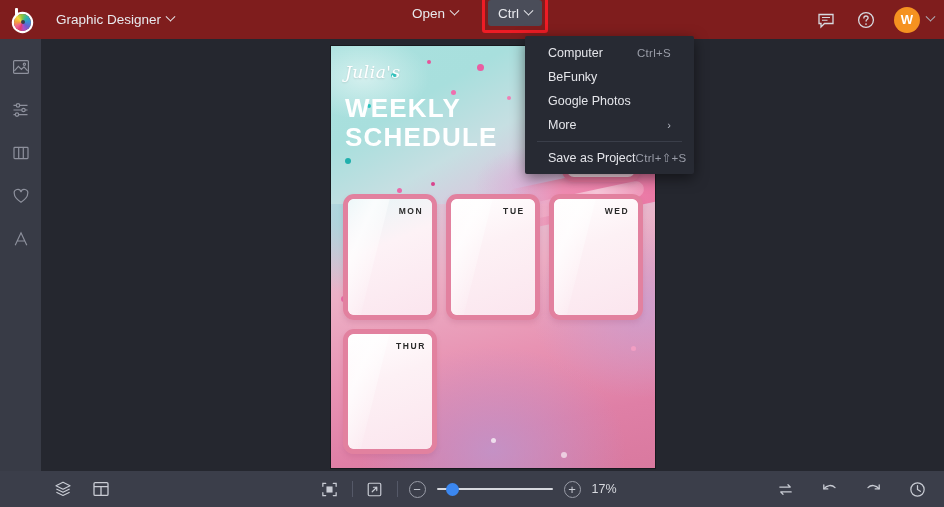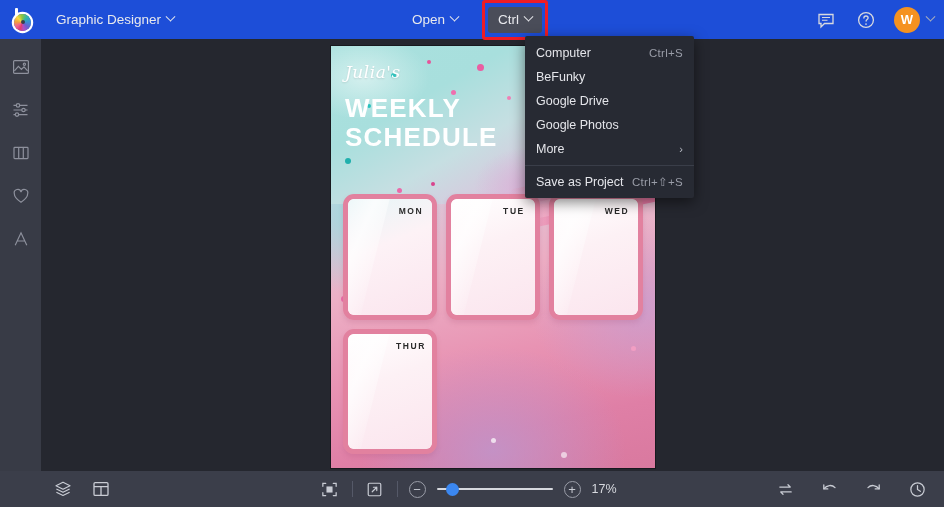--- a/index.html
+++ b/index.html
@@ -8,21 +8,21 @@
     overflow: hidden;
     background: #2c2f3a;
     font-family: "Liberation Sans", sans-serif;
     -webkit-font-smoothing: antialiased;
   }
   #app { position: relative; width: 944px; height: 507px; }
 
   
   #header {
     position: absolute; left: 0; top: 0; width: 944px; height: 39px;
-    background: #1d4ed8;
+    background: #7f1d1d;
     display: flex; align-items: center;
     z-index: 40;
   }
   .hdr-left { display: flex; align-items: center; height: 39px; padding-left: 8px; }
   .logo-wrap {
     width: 30px; height: 30px; position: relative;
     display: flex; align-items: center; justify-content: center;
   }
   .logo-stem {
     position: absolute; left: 7px; top: 3px; width: 2.5px; height: 11px;
@@ -45,21 +45,21 @@
   .hdr-btn {
     height: 26px; display: flex; align-items: center; gap: 6px;
     padding: 0 10px; margin-left: 8px;
     color: #e8e9ed; font-size: 13.5px;
     border-radius: 3px; cursor: pointer; white-space: nowrap;
     background: transparent;
   }
 
   .hdr-center {
     position: absolute; left: 0; top: 0; width: 944px; height: 39px;
-    display: flex; align-items: center; justify-content: center; gap: 20px;
+    display: flex; justify-content: center; gap: 20px;
     pointer-events: none;
   }
   .hdr-center .hdr-btn { pointer-events: auto; margin: 0; }
   #save-button {
     position: relative;
     background: #4a4d59;
   }
   #save-button .hl {
     position: absolute; left: -6px; top: -7px; right: -6px; bottom: -7px;
     border: 3px solid #ee1c25; border-radius: 3px; pointer-events: none;
@@ -191,21 +191,21 @@
   .day-label {
     position: absolute; left: 0; right: 0; top: 7px; text-align: center;
     font-size: 8.5px; font-weight: bold; letter-spacing: 1.6px; color: #2a2a2a; padding-left: 42px;
   }
 
   
   #save-menu {
     position: absolute; left: 525px; top: 36px; width: 169px;
     background: #272a33; border-radius: 2px;
     box-shadow: 0 4px 14px rgba(0,0,0,.5);
-    padding: 5px 0 4px; z-index: 60;
+    padding: 5px 12px 4px; z-index: 60;
   }
   .menu-item {
     height: 24px; display: flex; align-items: center;
     padding: 0 11px; color: #e4e5ea; font-size: 12.5px; cursor: pointer;
     position: relative;
   }
   .menu-item .mi-label { flex: 1; white-space: nowrap; }
   .menu-item .mi-shortcut { color: #9a9da8; font-size: 11.5px; letter-spacing: .3px; }
   .menu-item .mi-arrow {
     color: #b7bac4; font-size: 11px; line-height: 1;
@@ -399,24 +399,20 @@
   <div id="save-menu">
     <div class="menu-item">
       <span class="mi-label">Computer</span>
       <span class="mi-shortcut">Ctrl+S</span>
     </div>
     <div class="menu-item">
       <span class="mi-label">BeFunky</span>
       <span class="mi-shortcut"></span>
     </div>
     <div class="menu-item">
-      <span class="mi-label">Google Drive</span>
-      <span class="mi-shortcut"></span>
-    </div>
-    <div class="menu-item">
       <span class="mi-label">Google Photos</span>
       <span class="mi-shortcut"></span>
     </div>
     <div class="menu-item">
       <span class="mi-label">More</span>
       <span class="mi-arrow">›</span>
     </div>
     <div class="menu-sep"></div>
     <div class="menu-item">
       <span class="mi-label">Save as Project</span>

